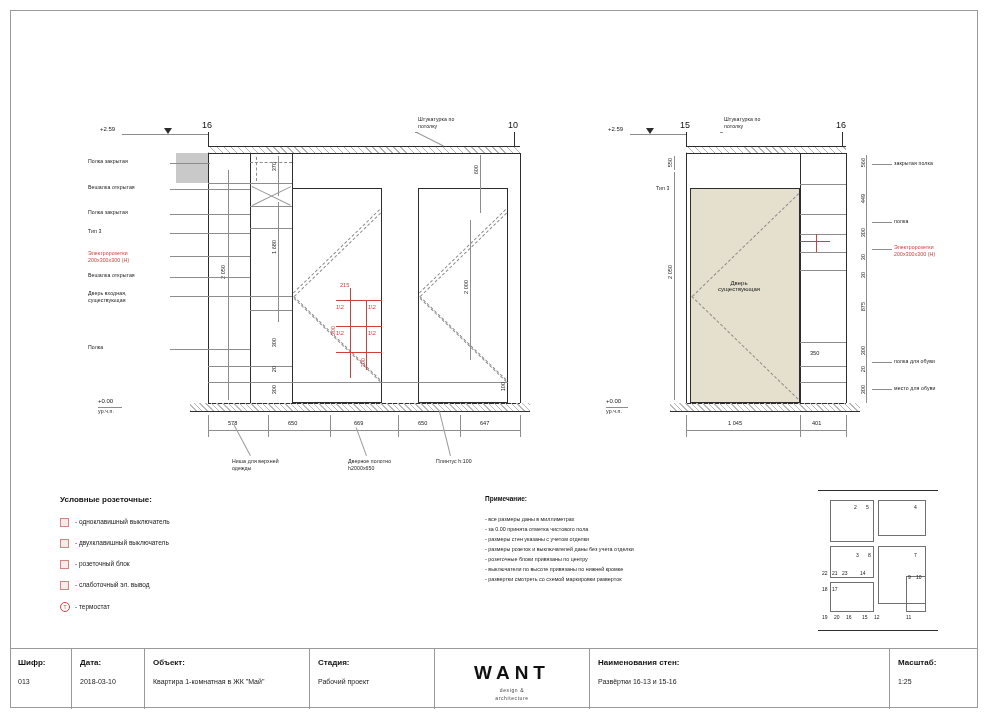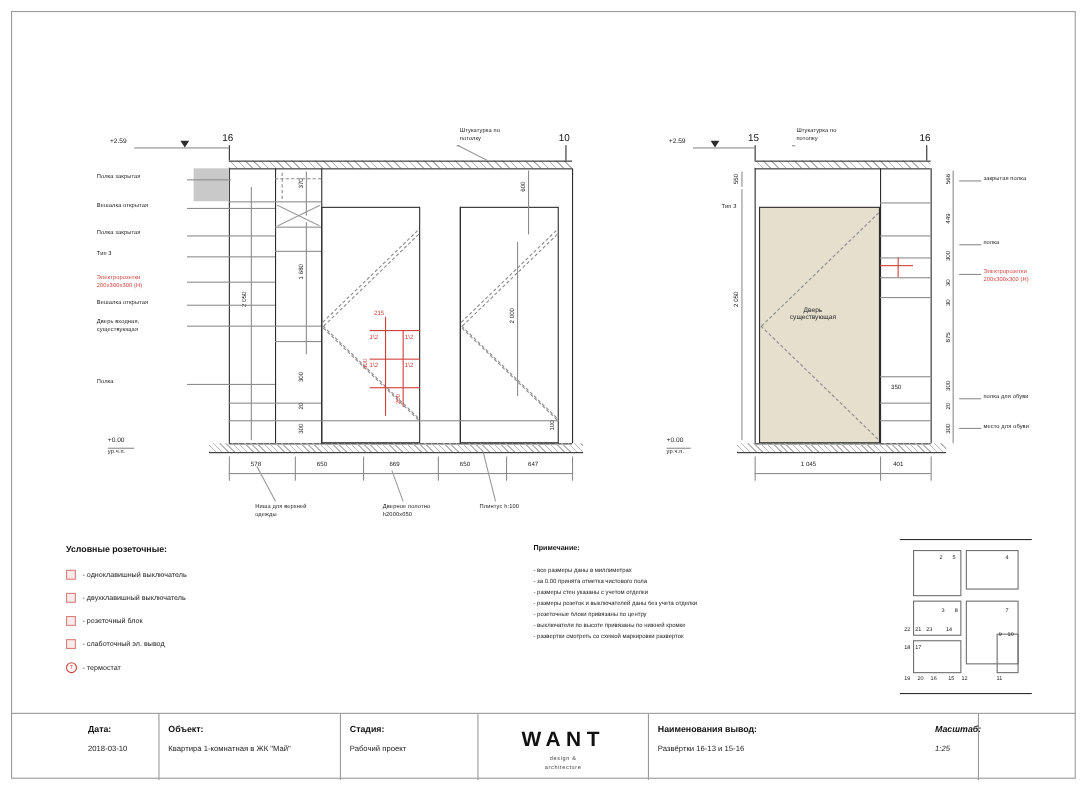--- a/index.html
+++ b/index.html
@@ -324,39 +324,43 @@
     <div class="plan-txt" style="left:14px;top:96px;">17</div>
     <div class="plan-txt" style="left:4px;top:124px;">19</div>
     <div class="plan-txt" style="left:16px;top:124px;">20</div>
     <div class="plan-txt" style="left:28px;top:124px;">16</div>
     <div class="plan-txt" style="left:44px;top:124px;">15</div>
     <div class="plan-txt" style="left:56px;top:124px;">12</div>
     <div class="plan-txt" style="left:88px;top:124px;">11</div>
   </div>
 
   <div class="abs" style="left:10px;top:648px;width:968px;height:60px;border-top:1px solid #9a9a9a;">
+    <div class="title-cell" style="left:0;width:62px;">
+      <div class="tc-h">Шифр:</div>
+      <div class="tc-v">013</div>
+    </div>
     <div class="title-cell" style="left:62px;width:73px;">
       <div class="tc-h">Дата:</div>
       <div class="tc-v">2018-03-10</div>
     </div>
     <div class="title-cell" style="left:135px;width:165px;">
       <div class="tc-h">Объект:</div>
       <div class="tc-v">Квартира 1-комнатная в ЖК "Май"</div>
     </div>
     <div class="title-cell" style="left:425px;width:155px;padding-top:13px;">
       <div class="logo">WANT</div>
       <div class="logo-sub">design &amp;</div>
       <div class="logo-sub" style="margin-top:0;">architecture</div>
     </div>
     <div class="title-cell" style="left:300px;width:125px;">
       <div class="tc-h">Стадия:</div>
       <div class="tc-v">Рабочий проект</div>
     </div>
     <div class="title-cell" style="left:580px;width:300px;">
-      <div class="tc-h">Наименования вывод:</div>
+      <div class="tc-h">Наименования стен:</div>
       <div class="tc-v">Развёртки 16-13 и 15-16</div>
     </div>
-    <div class="title-cell" style="left:832px;width:88px;border-right:none;font-style:italic;">
+    <div class="title-cell" style="left:880px;width:88px;border-right:none;">
       <div class="tc-h">Масштаб:</div>
       <div class="tc-v">1:25</div>
     </div>
   </div>
 </div>
 
 </body></html>

